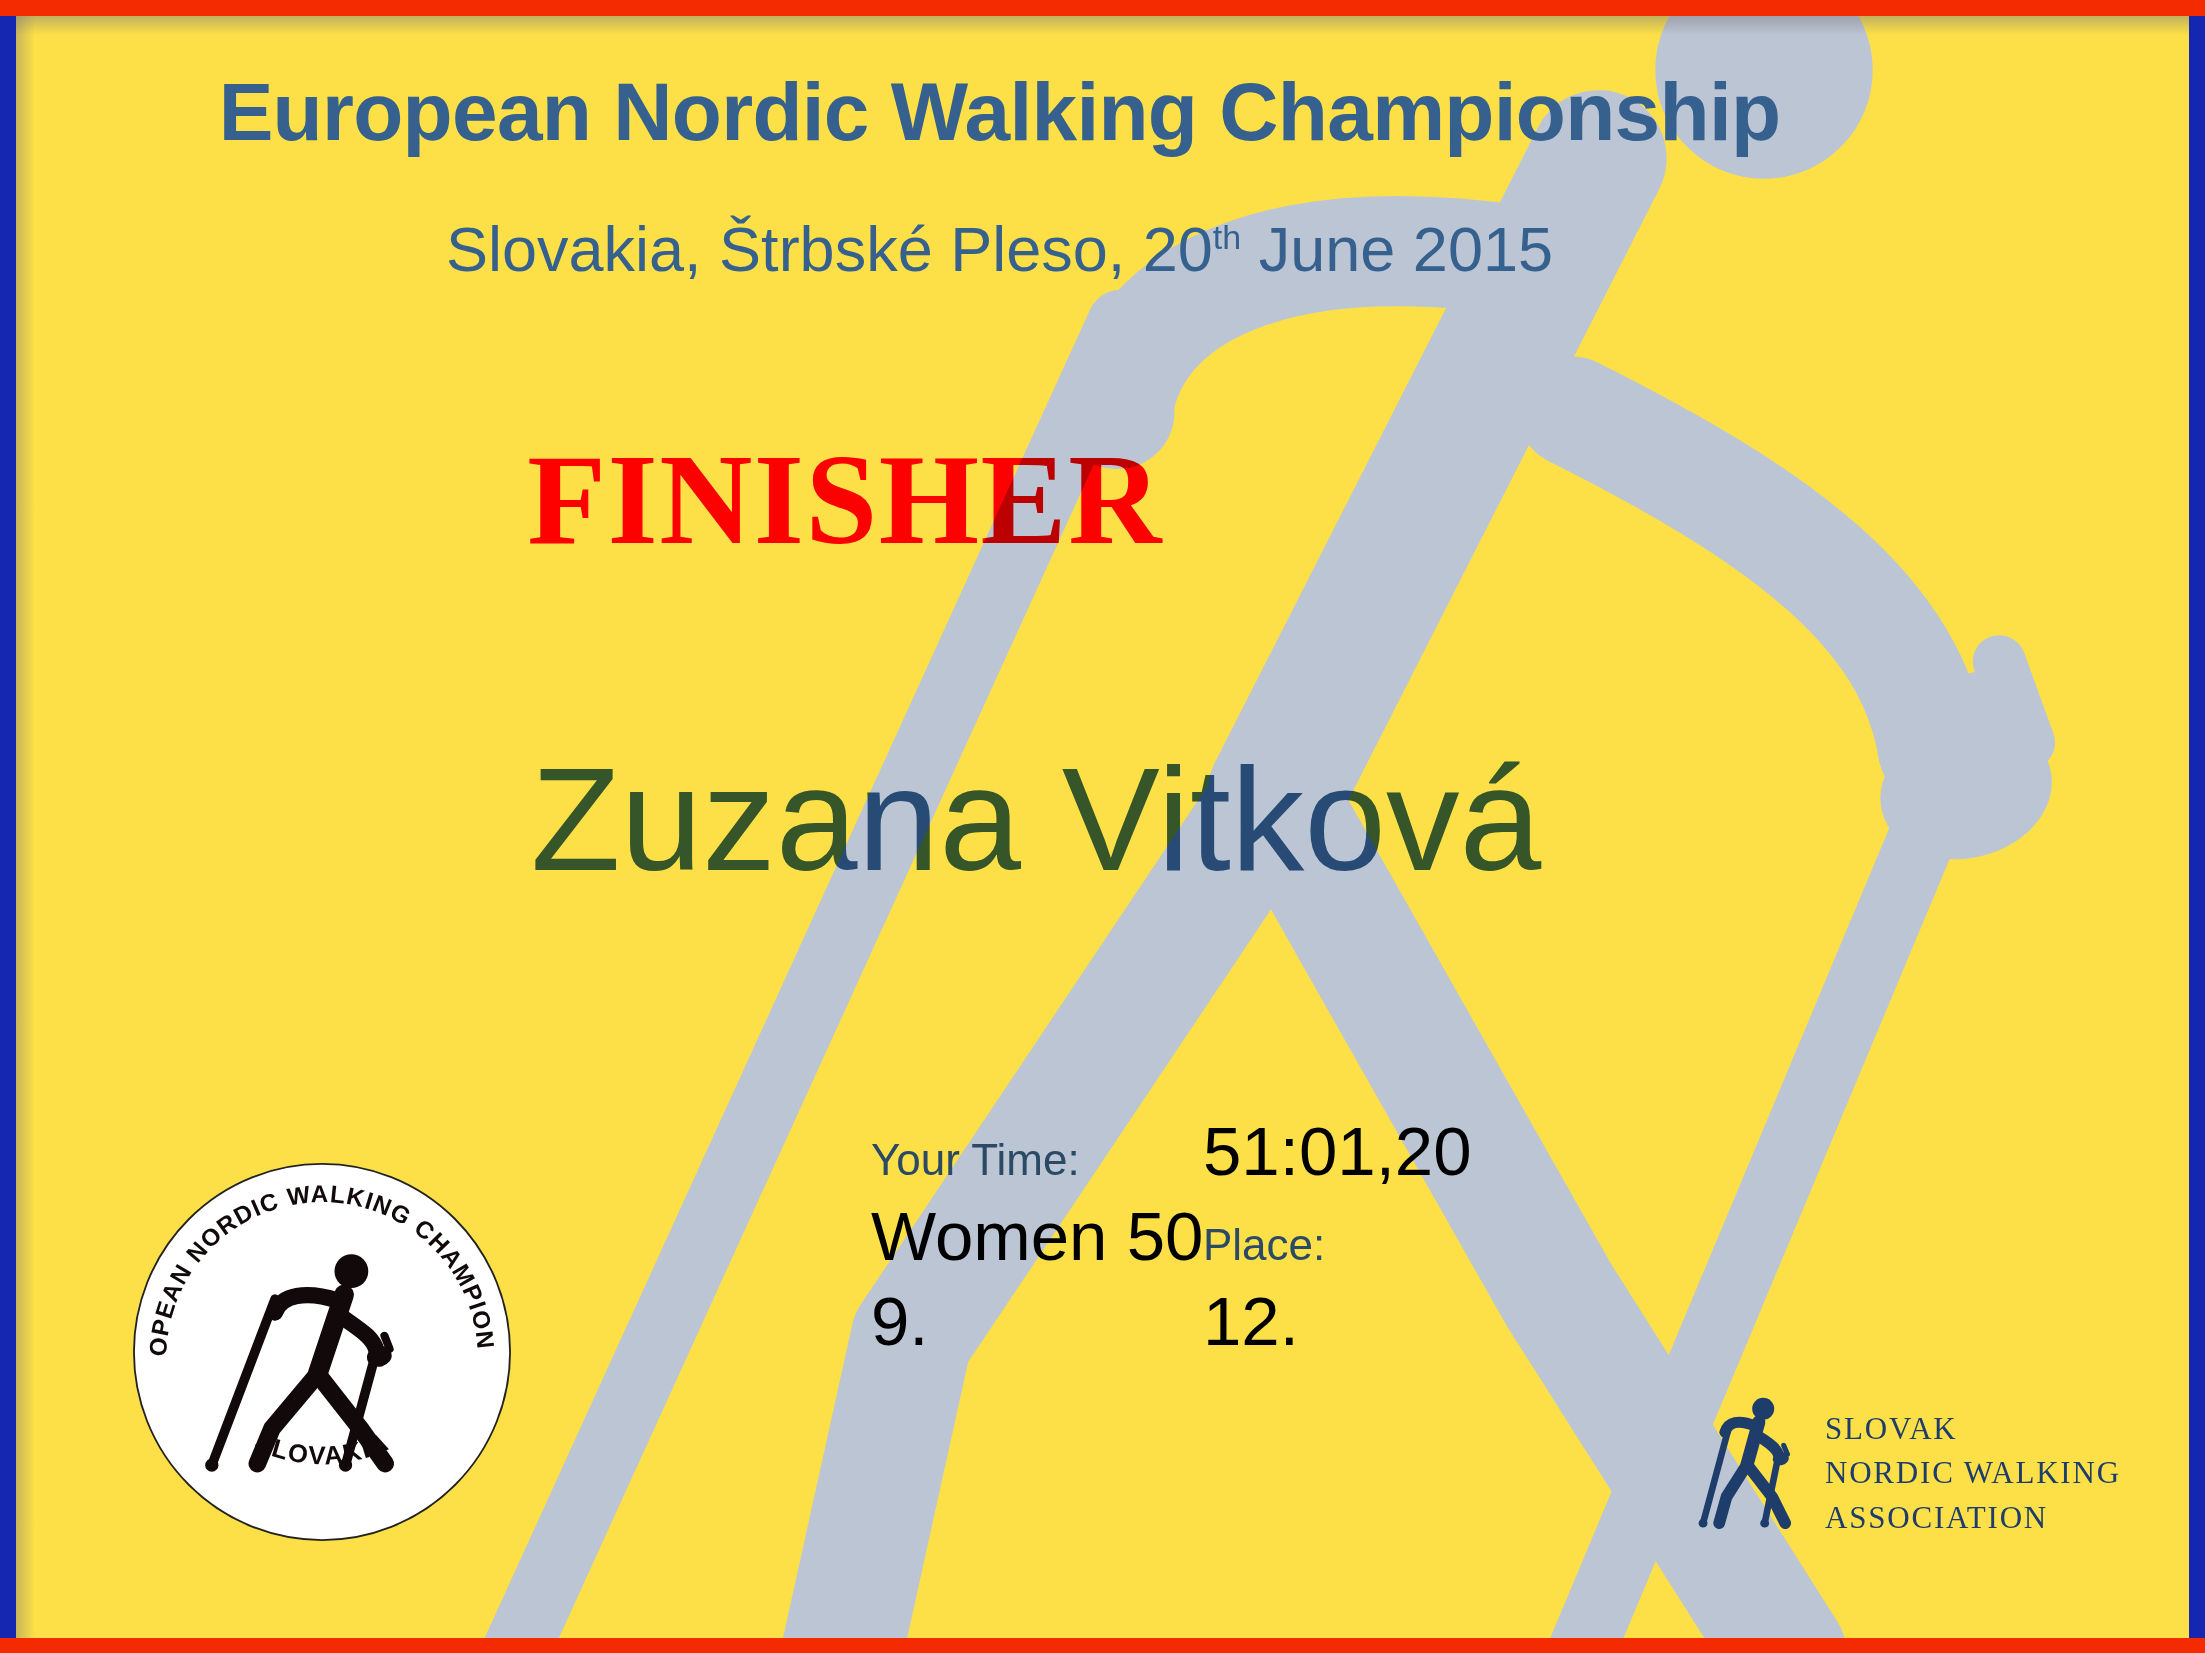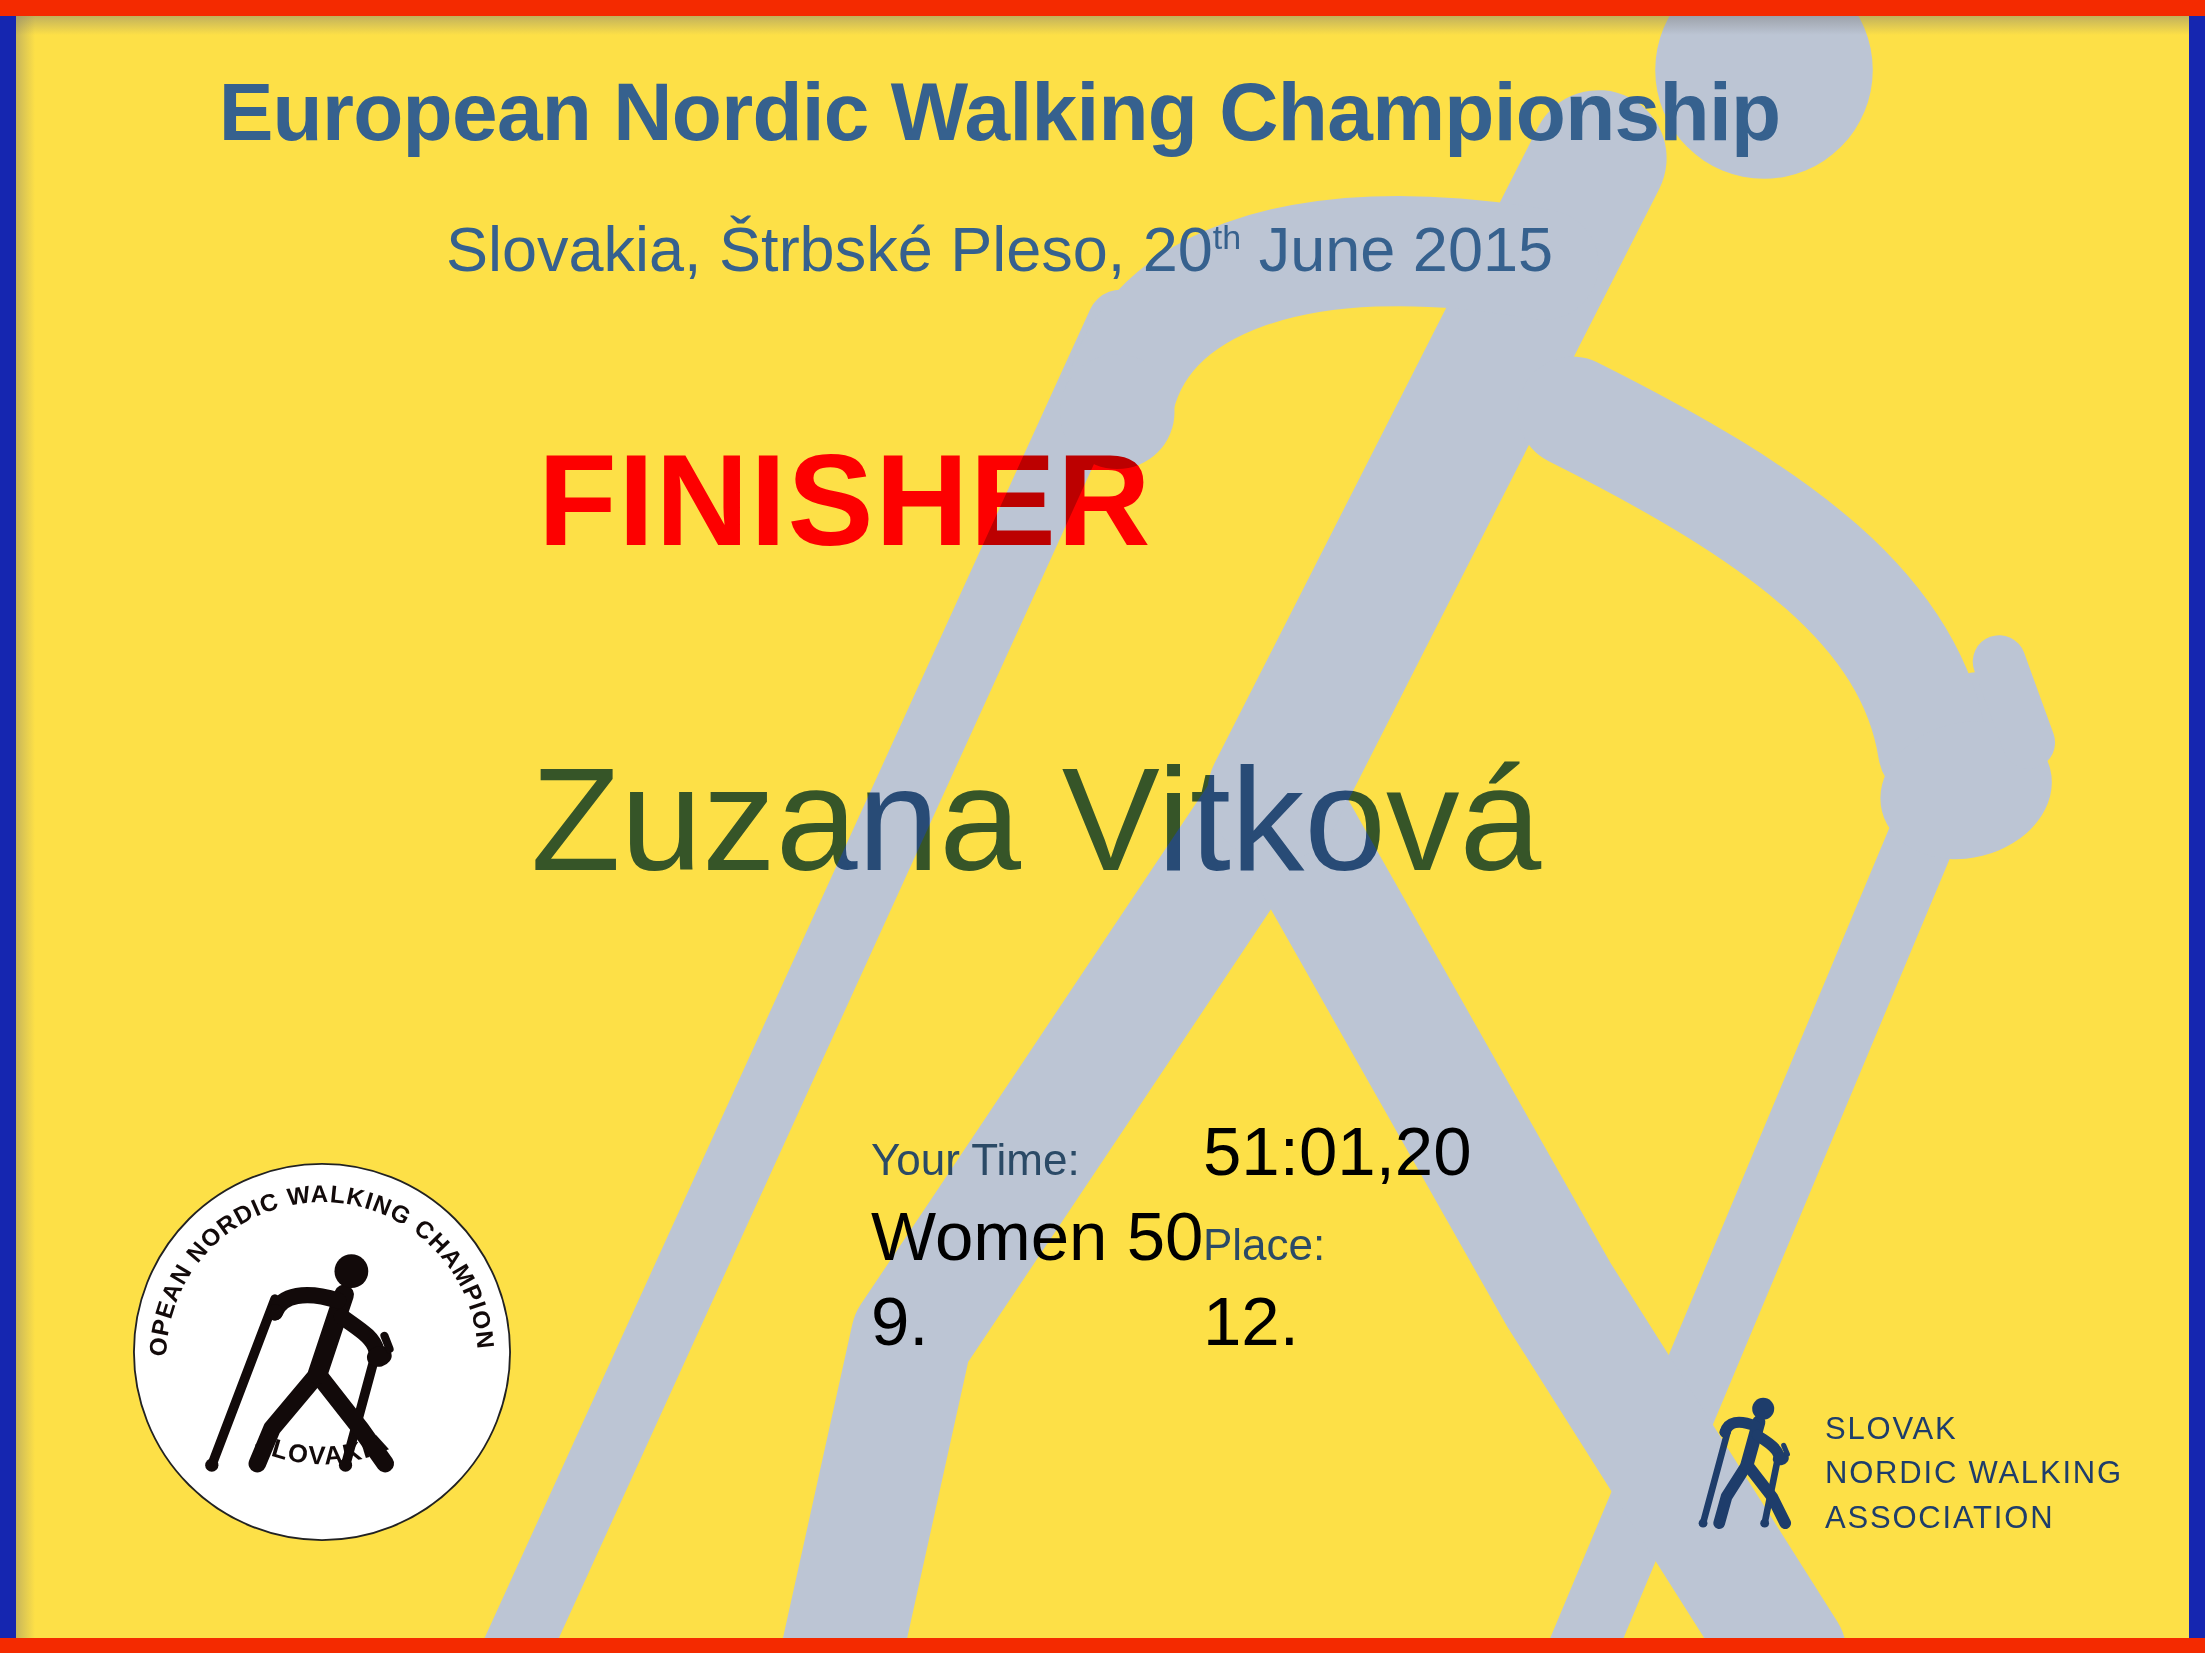--- a/index.html
+++ b/index.html
@@ -92,20 +92,21 @@
     z-index: 20;
     left: 110px; top: 426px;
     width: 1470px;
     text-align: center;
     font-size: 129px;
     font-weight: bold;
     color: #FF0000;
     letter-spacing: 1.5px;
     mix-blend-mode: multiply;
     white-space: nowrap;
+    font-family: Liberation Serif, serif;
   }
   #athlete-name {
     position: absolute;
     z-index: 20;
     left: 110px; top: 735px;
     width: 1852px;
     text-align: center;
     font-size: 147px;
     font-weight: normal;
     color: #36618E;
@@ -146,20 +147,21 @@
   }
 
   
   #assoc-logo {
     position: absolute;
     z-index: 25;
     left: 1691px; top: 1389px;
     width: 426px; height: 169px;
     display: flex;
     align-items: center;
+    font-family: Liberation Serif, serif;
   }
   #assoc-mark { width: 118px; height: 154px; flex: none; }
   #assoc-text {
     margin-left: 16px;
     color: #1E3D6B;
     font-size: 31px;
     line-height: 1.42;
     letter-spacing: 1.8px;
     white-space: nowrap;
   }

